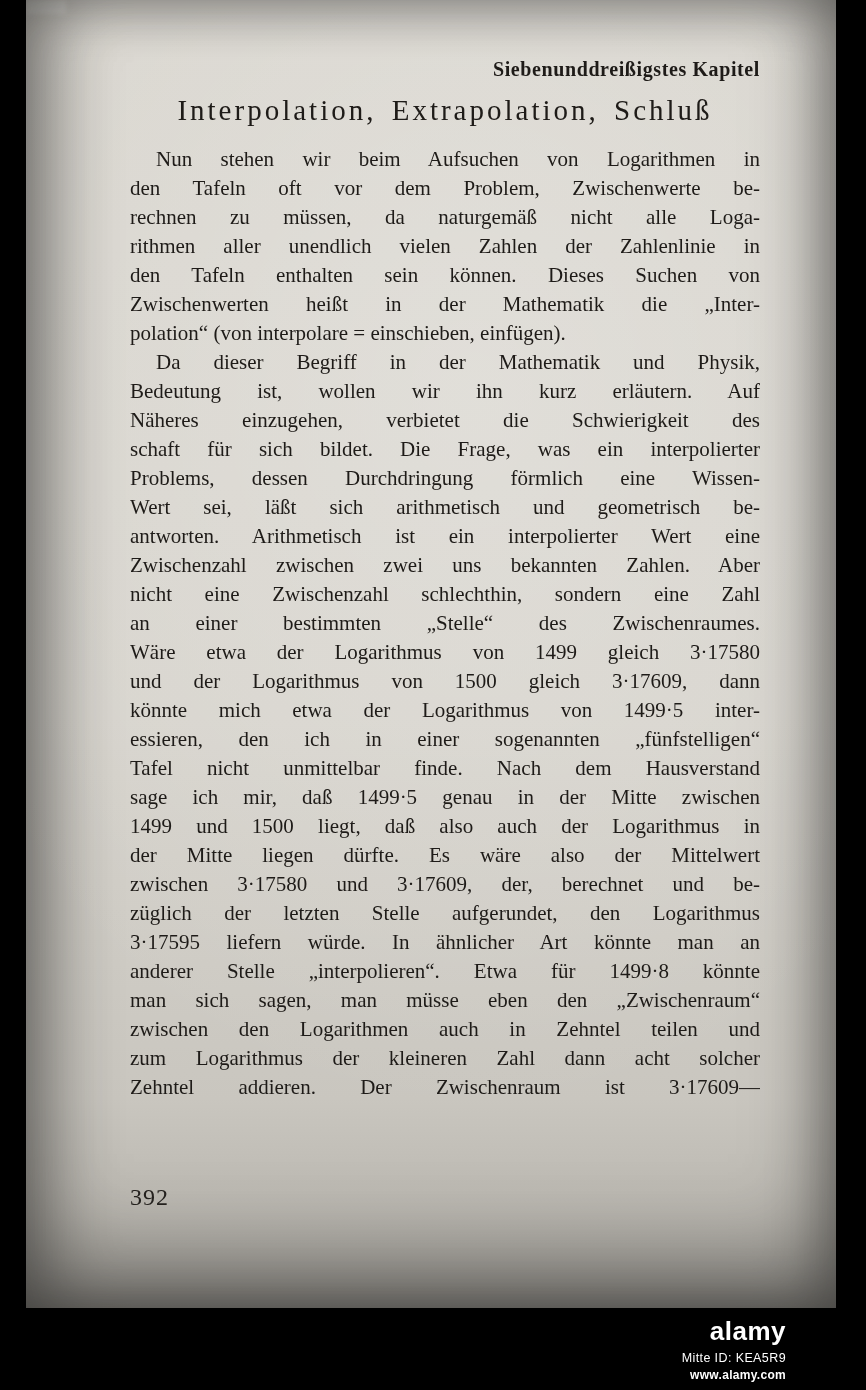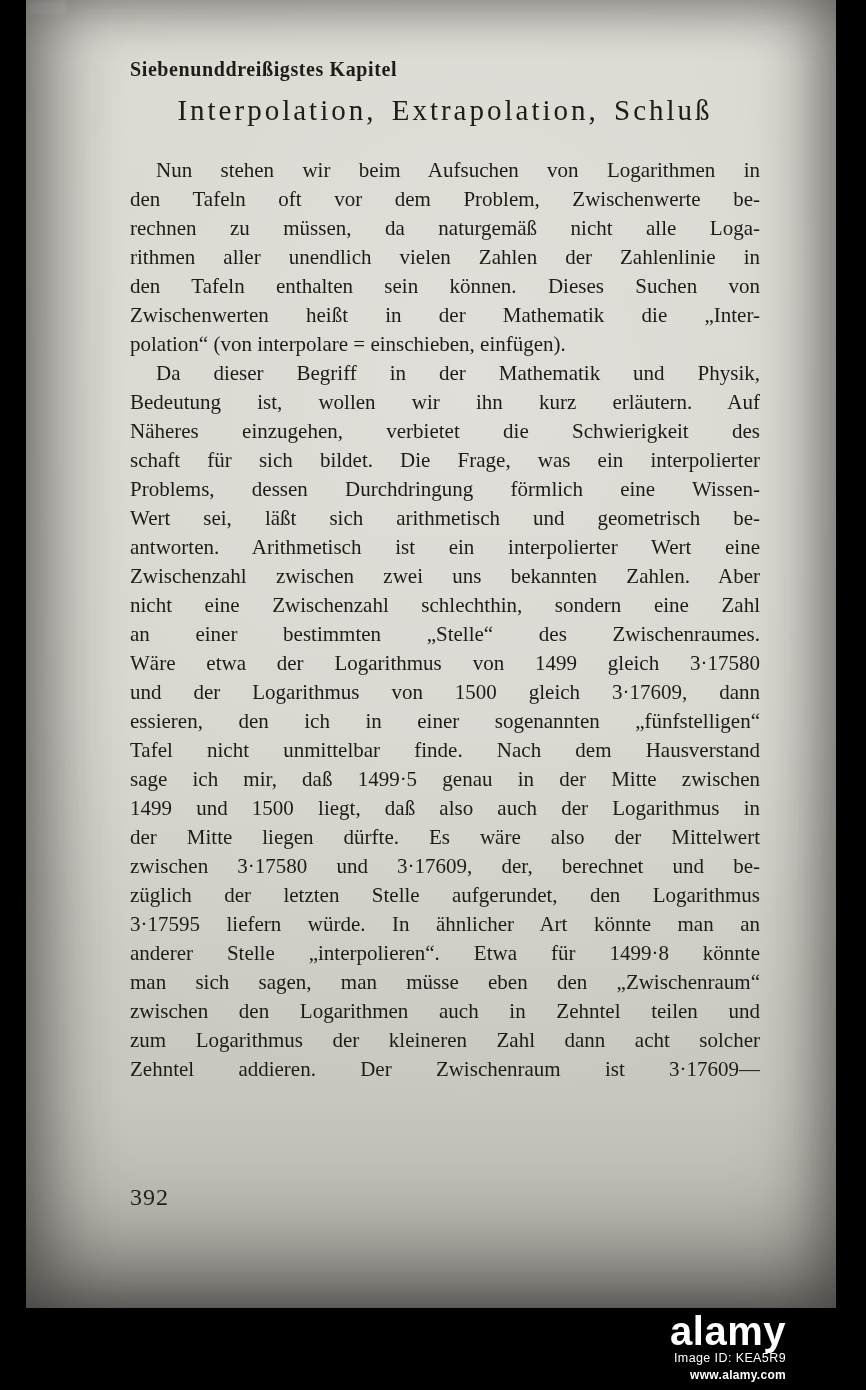--- a/index.html
+++ b/index.html
@@ -48,36 +48,36 @@
     opacity: .8;
   }
   .content {
     position: absolute;
     left: 104px;
     top: 56px;
     width: 630px;
     color: #1e1b18;
   }
   .chapter-header {
-    text-align: left;
+    text-align: right;
     font-weight: bold;
     font-size: 20px;
     line-height: 26px;
     letter-spacing: 0.6px;
   }
   .chapter-title {
     margin-top: 13px;
     text-align: center;
     font-size: 29px;
     line-height: 30px;
     letter-spacing: 3px;
     word-spacing: 5px;
   }
   .body-text {
-    margin-top: 31px;
+    margin-top: 20px;
     font-size: 21px;
   }
   .paragraph { margin: 0; }
   .line {
     line-height: 29px;
     height: 29px;
     text-align: justify;
     text-align-last: justify;
     text-justify: inter-word;
     white-space: normal;
@@ -103,21 +103,21 @@
     font-family: "Liberation Sans", sans-serif;
   }
   .watermark-stack {
     position: absolute;
     right: 80px;
     top: 8px;
     text-align: right;
     color: #fff;
   }
   .alamy-logo {
-    font-size: 40px;
+    font-size: 26px;
     font-weight: bold;
     letter-spacing: 0.5px;
     line-height: 31px;
     color: #fff;
   }
   .image-id {
     margin-top: 4px;
     font-size: 12.5px;
     letter-spacing: 0.4px;
     color: #fff;
@@ -160,20 +160,21 @@
             <div class="line">Näheres einzugehen, verbietet die Schwierigkeit des</div>
             <div class="line">schaft für sich bildet.  Die Frage, was ein interpolierter</div>
             <div class="line">Problems, dessen Durchdringung förmlich eine Wissen-</div>
             <div class="line">Wert sei, läßt sich arithmetisch und geometrisch be-</div>
             <div class="line">antworten.  Arithmetisch ist ein interpolierter Wert eine</div>
             <div class="line">Zwischenzahl zwischen zwei uns bekannten Zahlen.  Aber</div>
             <div class="line">nicht eine Zwischenzahl schlechthin, sondern eine Zahl</div>
             <div class="line">an einer bestimmten „Stelle“ des Zwischenraumes.</div>
             <div class="line">Wäre etwa der Logarithmus von 1499 gleich 3·17580</div>
             <div class="line">und der Logarithmus von 1500 gleich 3·17609, dann</div>
+            <div class="line">könnte mich etwa der Logarithmus von 1499·5 inter-</div>
             <div class="line">essieren, den ich in einer sogenannten „fünfstelligen“</div>
             <div class="line">Tafel nicht unmittelbar finde.  Nach dem Hausverstand</div>
             <div class="line">sage ich mir, daß 1499·5 genau in der Mitte zwischen</div>
             <div class="line">1499 und 1500 liegt, daß also auch der Logarithmus in</div>
             <div class="line">der Mitte liegen dürfte.  Es wäre also der Mittelwert</div>
             <div class="line">zwischen 3·17580 und 3·17609, der, berechnet und be-</div>
             <div class="line">züglich der letzten Stelle aufgerundet, den Logarithmus</div>
             <div class="line">3·17595 liefern würde.  In ähnlicher Art könnte man an</div>
             <div class="line">anderer Stelle „interpolieren“.  Etwa für 1499·8 könnte</div>
             <div class="line">man sich sagen, man müsse eben den „Zwischenraum“</div>
@@ -183,18 +184,18 @@
           </div>
         </div>
     </div>
 
     <div class="page-number">392</div>
   </div>
 
   <div class="watermark-bar">
     <div class="watermark-stack">
       <div class="alamy-logo">alamy</div>
-      <div class="image-id">Image ID: KEA5R9</div>
+      <div class="image-id">Mitte ID: KEA5R9</div>
       <div class="alamy-url">www.alamy.com</div>
     </div>
   </div>
 
 </div>
 
 </body></html>

